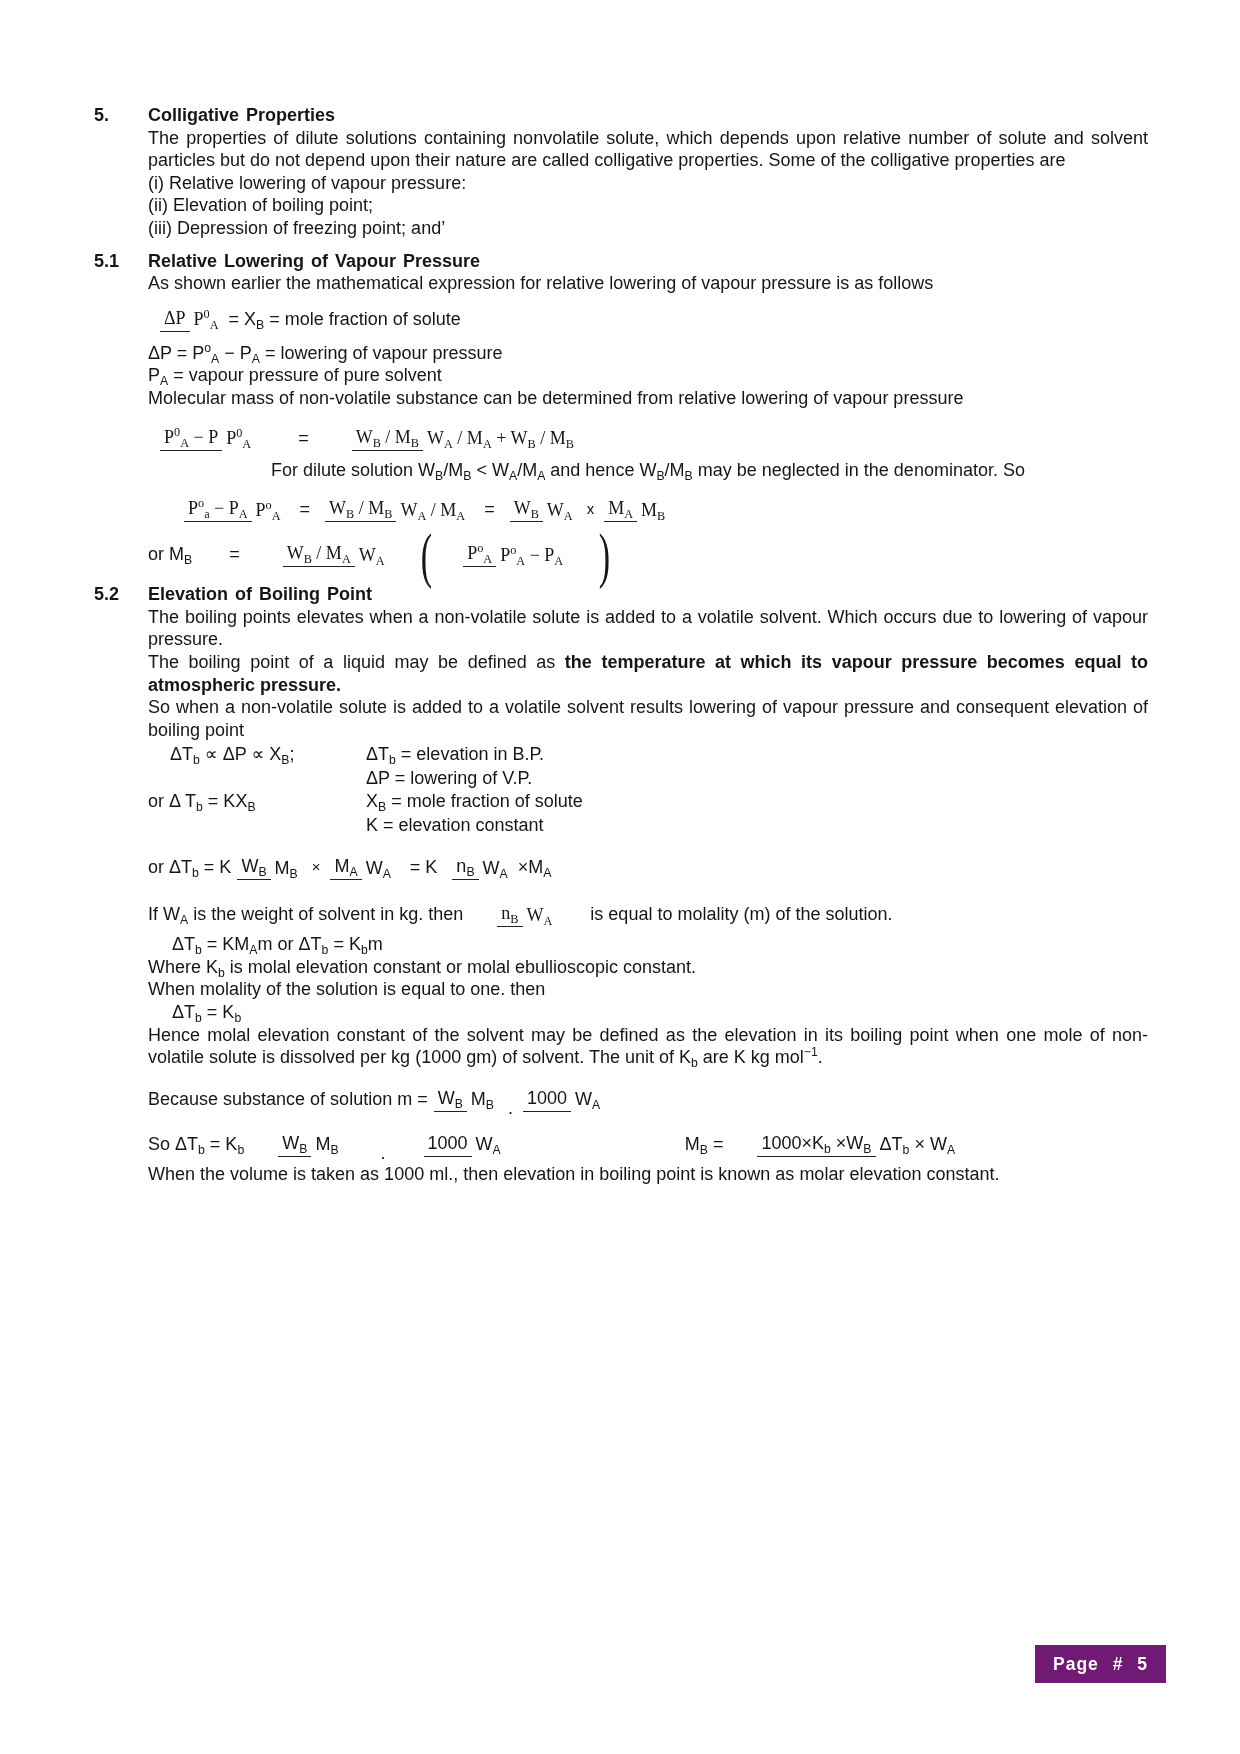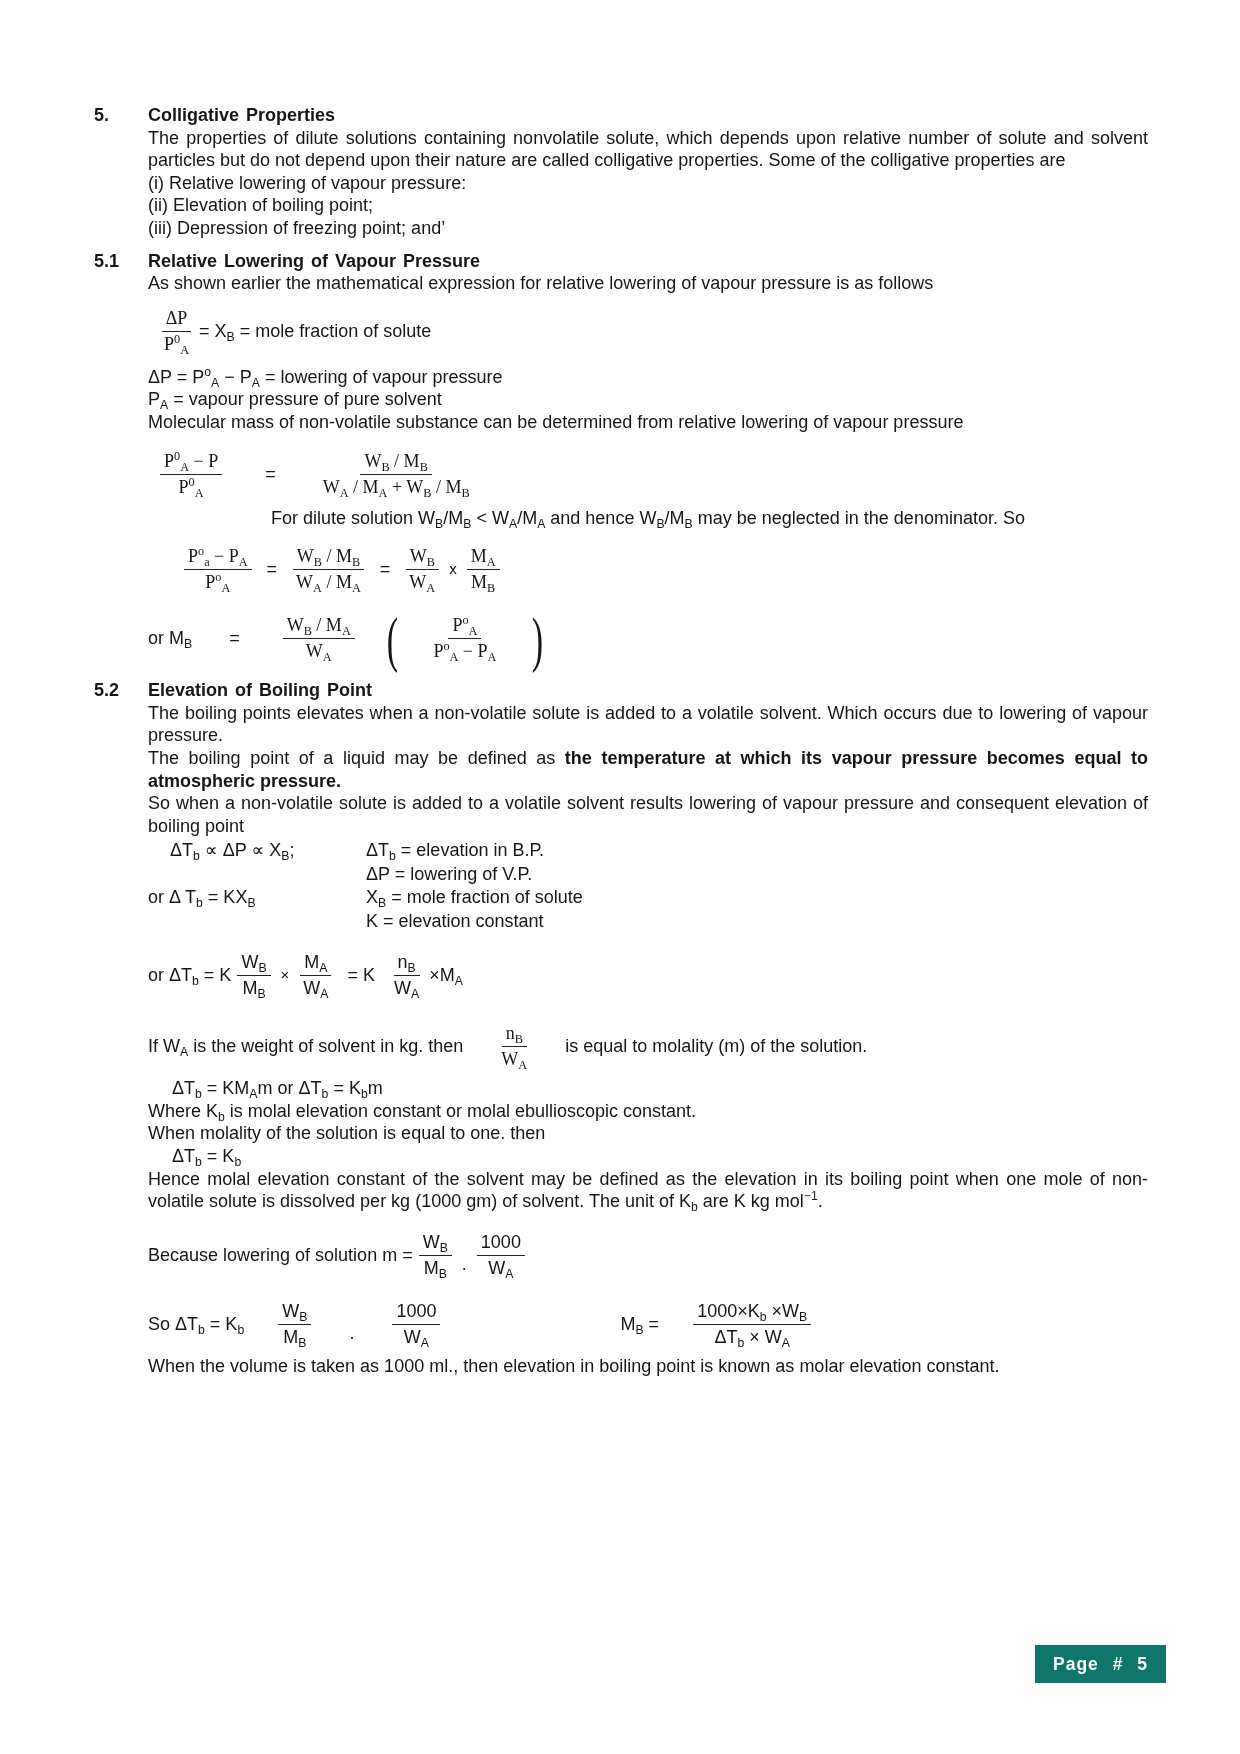--- a/index.html
+++ b/index.html
@@ -11,41 +11,41 @@
   .row{display:flex;align-items:flex-start;}
   .num{width:54px;flex:none;font-weight:bold;}
   .content{flex:1;min-width:0;}
   h2{font-size:18px;font-weight:bold;word-spacing:2px;line-height:22.6px;}
   .just{text-align:justify;}
   sub,sup{font-size:68%;line-height:0;}
   sub{vertical-align:-0.32em;}
   sup{vertical-align:0.55em;}
   b{font-weight:bold;}
   .frow{display:flex;align-items:center;}
-  .frac{display:inline-flex;flex-direction:column;align-items:center;text-align:center;
+  .frac{display:inline-flex;align-items:center;text-align:center;
         margin:0 6px;line-height:21px;}
   .frac .fn{display:block;padding:1px 4px 2px;border-bottom:1.6px solid #222;white-space:nowrap;}
   .frac .fd{display:block;padding:2px 4px 1px;white-space:nowrap;}
   .serif{font-family:"Liberation Serif",serif;}
   .eq{margin:0 9px;}
   .op{margin:0 4px;font-size:15px;}
   .dot{margin:0 4px;transform:translateY(9px);}
   .bigp{font-family:"Liberation Serif",serif;font-size:62px;font-weight:300;line-height:0;
         display:inline-block;transform:scaleX(.55);margin:0 -7px;}
   .gapsp{width:118px;flex:none;}
   .defs{display:grid;grid-template-columns:218px 1fr;line-height:23.5px;margin-top:2px;}
   .ind6{padding-left:6px;}
   .ind22{padding-left:22px;}
   .ind24{padding-left:24px;}
   .ind30{padding-left:30px;}
   .mt2{margin-top:10px;}  .mt8{margin-top:8px;text-align:center;}
   .mt10{margin-top:10px;}.mt12{margin-top:12px;}
   .mt16{margin-top:16px;}.mt18{margin-top:18px;}.mt20{margin-top:20px;}
   .mt22{margin-top:22px;}.mb6{margin-bottom:6px;gap:28px;}.mb10{margin-bottom:10px;}
-  .badge{position:absolute;left:1035px;top:1645px;width:131px;height:38px;background:#0f766e;
+  .badge{position:absolute;left:1035px;top:1645px;width:131px;height:38px;background:#701a75;
          color:#fff;display:flex;align-items:center;justify-content:center;
          font-weight:bold;font-size:17.5px;letter-spacing:1px;word-spacing:8px;}
 </style>
 </head>
 <body>
 
 <div class="page">
   <div class="inner">
 
     <div class="row">
@@ -187,21 +187,21 @@
           <span>is equal to molality (m) of the solution.</span>
         </div>
 
         <div class="ind24">ΔT<sub>b</sub> = KM<sub>A</sub>m or ΔT<sub>b</sub> = K<sub>b</sub>m</div>
         <div>Where K<sub>b</sub> is molal elevation constant or molal ebullioscopic constant.</div>
         <div>When molality of the solution is equal to one. then</div>
         <div class="ind24">ΔT<sub>b</sub> = K<sub>b</sub></div>
         <p class="just">Hence molal elevation constant of the solvent may be defined as the elevation in its boiling point when one mole of non-volatile solute is dissolved per kg (1000 gm) of solvent. The unit of K<sub>b</sub> are K kg mol<sup>−1</sup>.</p>
 
         <div class="frow mt18">
-          <span>Because lowering of solution m =</span>
+          <span>Because substance of solution m =</span>
           <span class="frac">
             <span class="fn">W<sub>B</sub></span>
             <span class="fd">M<sub>B</sub></span>
           </span>
           <span class="dot">.</span>
           <span class="frac">
             <span class="fn">1000</span>
             <span class="fd">W<sub>A</sub></span>
           </span>
         </div>

